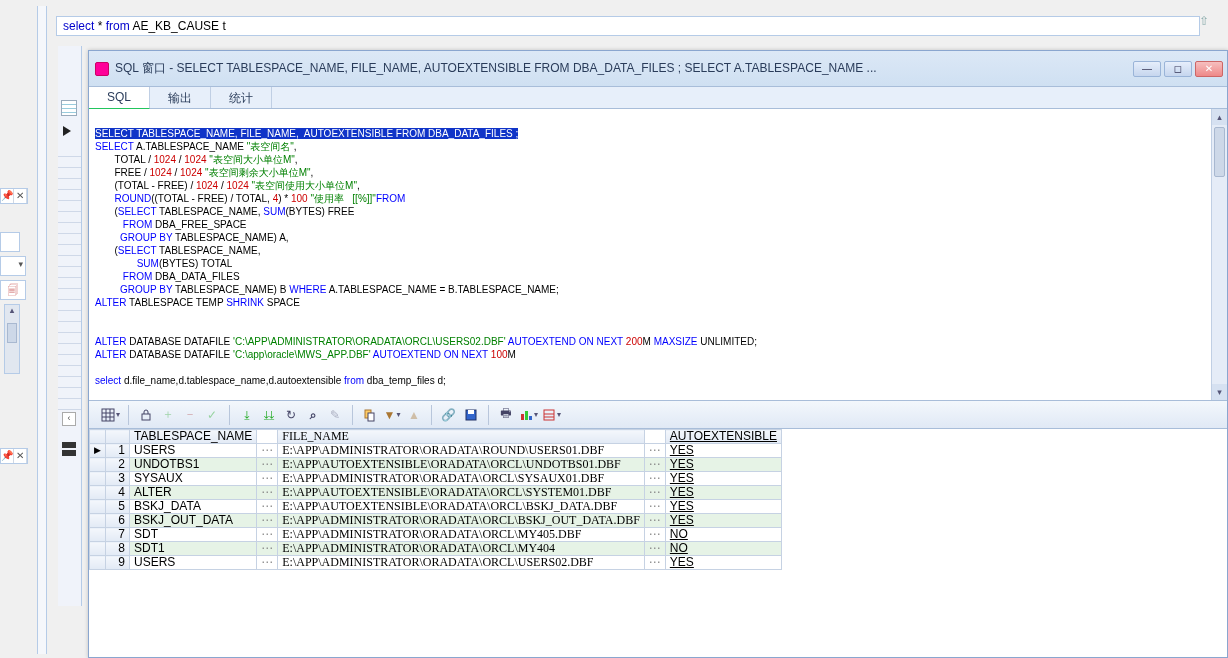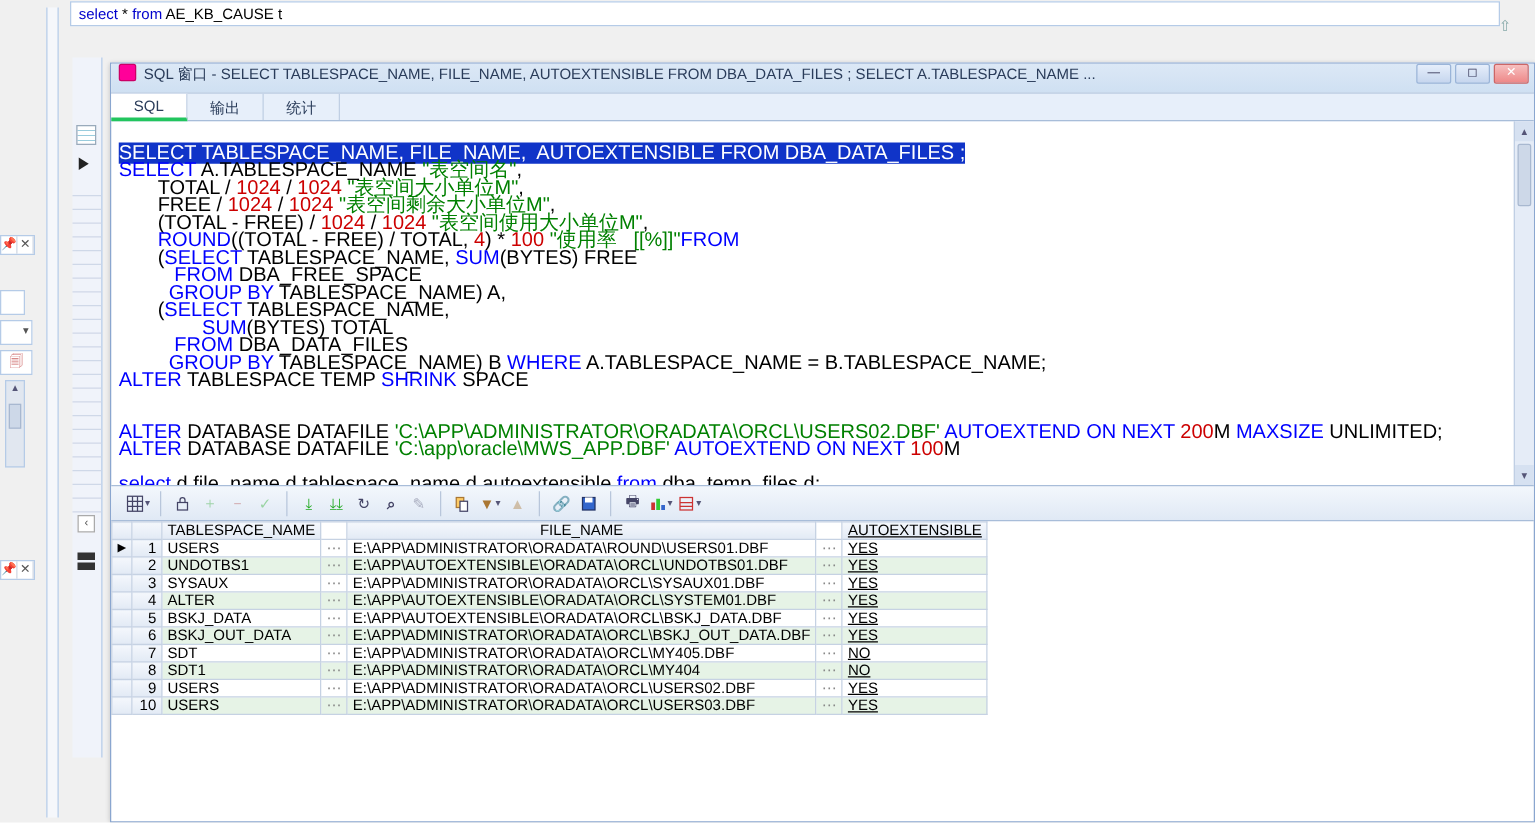--- a/index.html
+++ b/index.html
@@ -1,17 +1,17 @@
 <!DOCTYPE html>
 <html><head>
 <meta charset="utf-8">
 <style>
   * { margin:0; padding:0; box-sizing:border-box; font-family:"Microsoft YaHei",SimSun,Arial,sans-serif; }
   body { background:#f0f0f0; width:1228px; height:658px; position:relative; overflow:hidden; font-size:12px; }
-  .top-sql-bar { position:absolute; left:56px; top:1px; width:1144px; height:20px; background:#fff; border:1px solid #b5cbe7; padding:0 6px; font-family:Consolas,monospace; font-size:12px; line-height:18px; }
+  .top-sql-bar { position:absolute; left:56px; top:16px; width:1144px; height:20px; background:#fff; border:1px solid #b5cbe7; padding:0 6px; font-family:Consolas,monospace; font-size:12px; line-height:18px; }
   .kw { color:#0000cc; }
   .str { color:#008000; }
   .up-arrow { position:absolute; right:16px; top:14px; width:16px; height:16px; color:#8aa; text-align:center; }
   .edge-panel { position:absolute; left:0; top:188px; width:28px; }
   .edge-close { display:flex; border:1px solid #b5cbe7; background:#fff; margin-bottom:4px; }
   .edge-close span { width:14px; height:14px; line-height:13px; text-align:center; font-size:10px; color:#555; border-right:1px solid #d0d8e4; }
   .edge-box { width:20px; height:20px; background:#fff; border:1px solid #b5cbe7; margin:28px 0 4px 0; }
   .edge-dd { width:26px; height:20px; background:#fff; border:1px solid #b5cbe7; position:relative; margin-bottom:4px; }
   .edge-dd:after { content:"▾"; position:absolute; right:2px; top:2px; font-size:9px; color:#555; }
   .edge-icon { width:26px; height:20px; background:#fff; border:1px solid #b5cbe7; margin-bottom:4px; text-align:center; line-height:18px; color:#c66; font-size:11px; }
@@ -21,55 +21,55 @@
   .vthin { position:absolute; left:37px; top:6px; width:10px; height:648px; background:#f5f7fb; border-left:1px solid #b5cbe7; border-right:1px solid #b5cbe7; }
   .gutter { position:absolute; left:58px; top:46px; width:24px; height:560px; background:#f0f3fa; border-right:1px solid #b5cbe7; }
   .gutter .grid-ic { margin:54px 3px 2px 3px; width:16px; height:16px; border:1px solid #9ab; background:repeating-linear-gradient(#fff,#fff 3px,#9cd 3px,#9cd 4px); }
   .gutter .play { margin:10px 5px; width:0; height:0; border-left:8px solid #222; border-top:5px solid transparent; border-bottom:5px solid transparent; }
   .gutter .rows { margin-top:2px; }
   .gutter .rows div { height:11px; border-bottom:1px solid #cfd8e8; }
   .gutter .collapse { position:absolute; bottom:180px; left:4px; width:14px; height:14px; border:1px solid #aaa; background:#fff; text-align:center; line-height:11px; font-size:9px; color:#555; }
   .gutter .sbars { position:absolute; bottom:148px; left:4px; width:14px; }
   .gutter .sbars .b { height:6px; background:#333; margin-bottom:2px; }
   .sql-window { position:absolute; left:88px; top:50px; width:1140px; height:608px; background:#fff; border:1px solid #8aa6cf; box-shadow:0 0 4px rgba(0,0,0,0.2); }
-  .title-bar { height:24px; background:linear-gradient(#dce8f6,#cfe0f2); border-bottom:1px solid #a8bdd9; display:flex; align-items:flex-start; padding:0 4px 0 6px; }
+  .title-bar { height:36px; background:linear-gradient(#dce8f6,#cfe0f2); border-bottom:1px solid #a8bdd9; display:flex; align-items:center; padding:0 4px 0 6px; }
   .title-bar .file-ic { width:14px; height:14px; background:#f09; border:1px solid #c06; margin-right:6px; border-radius:2px; }
   .title-bar .title { flex:1; font-size:12px; color:#2a3c5a; white-space:nowrap; overflow:hidden; text-overflow:ellipsis; }
   .win-btns { display:flex; gap:3px; }
   .win-btns div { width:28px; height:16px; background:linear-gradient(#e6eefb,#c6d6ee); border:1px solid #9ab4d8; border-radius:2px; text-align:center; line-height:13px; font-size:10px; color:#335; cursor:pointer; }
   .win-btns .cls { background:linear-gradient(#f6bfbf,#e88); border-color:#c66; color:#fff; }
   .tabs { height:22px; border-bottom:1px solid #a8bdd9; display:flex; background:#e7effa; }
   .tabs .tab { padding:3px 18px; font-size:12px; color:#2a3c5a; border-right:1px solid #c0cfe4; cursor:pointer; }
-  .tabs .tab.active { background:#fff; border-bottom:3px solid #22c55e; margin-bottom:-1px; }
+  .tabs .tab.active { background:#fff; border-bottom:1px solid #22c55e; margin-bottom:-1px; }
   .editor { position:relative; height:292px; border-bottom:1px solid #a8bdd9; }
-  .editor pre { position:absolute; inset:0 16px 0 0; padding:18px 6px; font-family:Consolas,SimSun,monospace; font-size:16px; line-height:13px; white-space:pre; overflow:hidden; color:#000; }
+  .editor pre { position:absolute; inset:0 16px 0 0; padding:18px 6px; font-family:Consolas,SimSun,monospace; font-size:10px; line-height:13px; white-space:pre; overflow:hidden; color:#000; }
   .editor pre .sel { background:#1034c8; color:#fff; }
   .editor pre .kw { color:#0000ff; }
   .editor pre .num { color:#cc0000; }
   .editor pre .str { color:#008000; }
   .editor .vscroll { position:absolute; right:0; top:0; width:16px; height:100%; background:#e5ecf7; border-left:1px solid #c0cfe4; }
   .editor .vscroll .up, .editor .vscroll .dn { height:16px; text-align:center; font-size:9px; color:#557; line-height:16px; background:#d6e1f1; }
   .editor .vscroll .thumb { height:50px; margin:2px; background:#cdd8e8; border:1px solid #a8b8d0; border-radius:2px; }
   .toolbar { height:28px; background:linear-gradient(#f3f7fc,#e0e9f5); border-bottom:1px solid #a8bdd9; display:flex; align-items:center; padding:0 12px; gap:4px; }
   .toolbar .sep { width:1px; height:20px; background:#b8c6db; margin:0 4px; }
   .toolbar .btn { min-width:18px; height:18px; display:flex; align-items:center; justify-content:center; cursor:pointer; color:#446; border-radius:2px; font-size:12px; position:relative; }
   .toolbar .btn svg { width:14px; height:14px; }
   .toolbar .btn.dd:after { content:"▾"; font-size:8px; margin-left:1px; color:#557; }
   .btn.disabled { opacity:0.4; cursor:default; }
   .results { position:relative; }
   .results table { border-collapse:collapse; font-family:Consolas,SimSun,monospace; font-size:12px; }
   .results th, .results td { border:1px solid #c6d2e3; padding:0 4px; height:14px; line-height:13px; white-space:nowrap; text-align:left; font-weight:normal; }
-  .results th { background:linear-gradient(#f4f7fc,#e2eaf5); color:#000;text-align:center; }
+  .results th { background:linear-gradient(#f4f7fc,#e2eaf5); color:#000; }
   .results .rownum { text-align:right; background:linear-gradient(#f4f7fc,#e2eaf5); width:24px; }
   .results .indicator { width:16px; background:linear-gradient(#f4f7fc,#e2eaf5); }
   .results tr.even td.cell { background:#e6f3e6; }
   .results tr.odd td.cell { background:#fff; }
   .results .ellips { width:14px; text-align:center; color:#888; background:inherit; }
   .col-ts { width:108px; }
-  .col-fn { width:316px; }
+  .col-fn { width:316px;font-family:Liberation Serif, serif; }
   .col-ae { width:100px;text-decoration:underline; }
   .results .row-ptr { font-size:9px; }
 </style>
 </head>
 <body>
 
 <div class="vthin"></div>
 
 <div class="top-sql-bar">
   <span class="kw">select</span><span> * </span><span class="kw">from</span><span> AE_KB_CAUSE t</span>
@@ -331,25 +331,16 @@
           </tr>
           <tr class="odd">
             <td class="indicator row-ptr"></td>
             <td class="rownum">9</td>
             <td class="cell col-ts">USERS</td>
             <td class="cell ellips">⋯</td>
             <td class="cell col-fn">E:\APP\ADMINISTRATOR\ORADATA\ORCL\USERS02.DBF</td>
             <td class="cell ellips">⋯</td>
             <td class="cell col-ae">YES</td>
           </tr>
-          <tr class="even">
-            <td class="indicator row-ptr"></td>
-            <td class="rownum">10</td>
-            <td class="cell col-ts">USERS</td>
-            <td class="cell ellips">⋯</td>
-            <td class="cell col-fn">E:\APP\ADMINISTRATOR\ORADATA\ORCL\USERS03.DBF</td>
-            <td class="cell ellips">⋯</td>
-            <td class="cell col-ae">YES</td>
-          </tr>
         </tbody>
     </table>
   </div>
 </div>
 
 </body></html>

